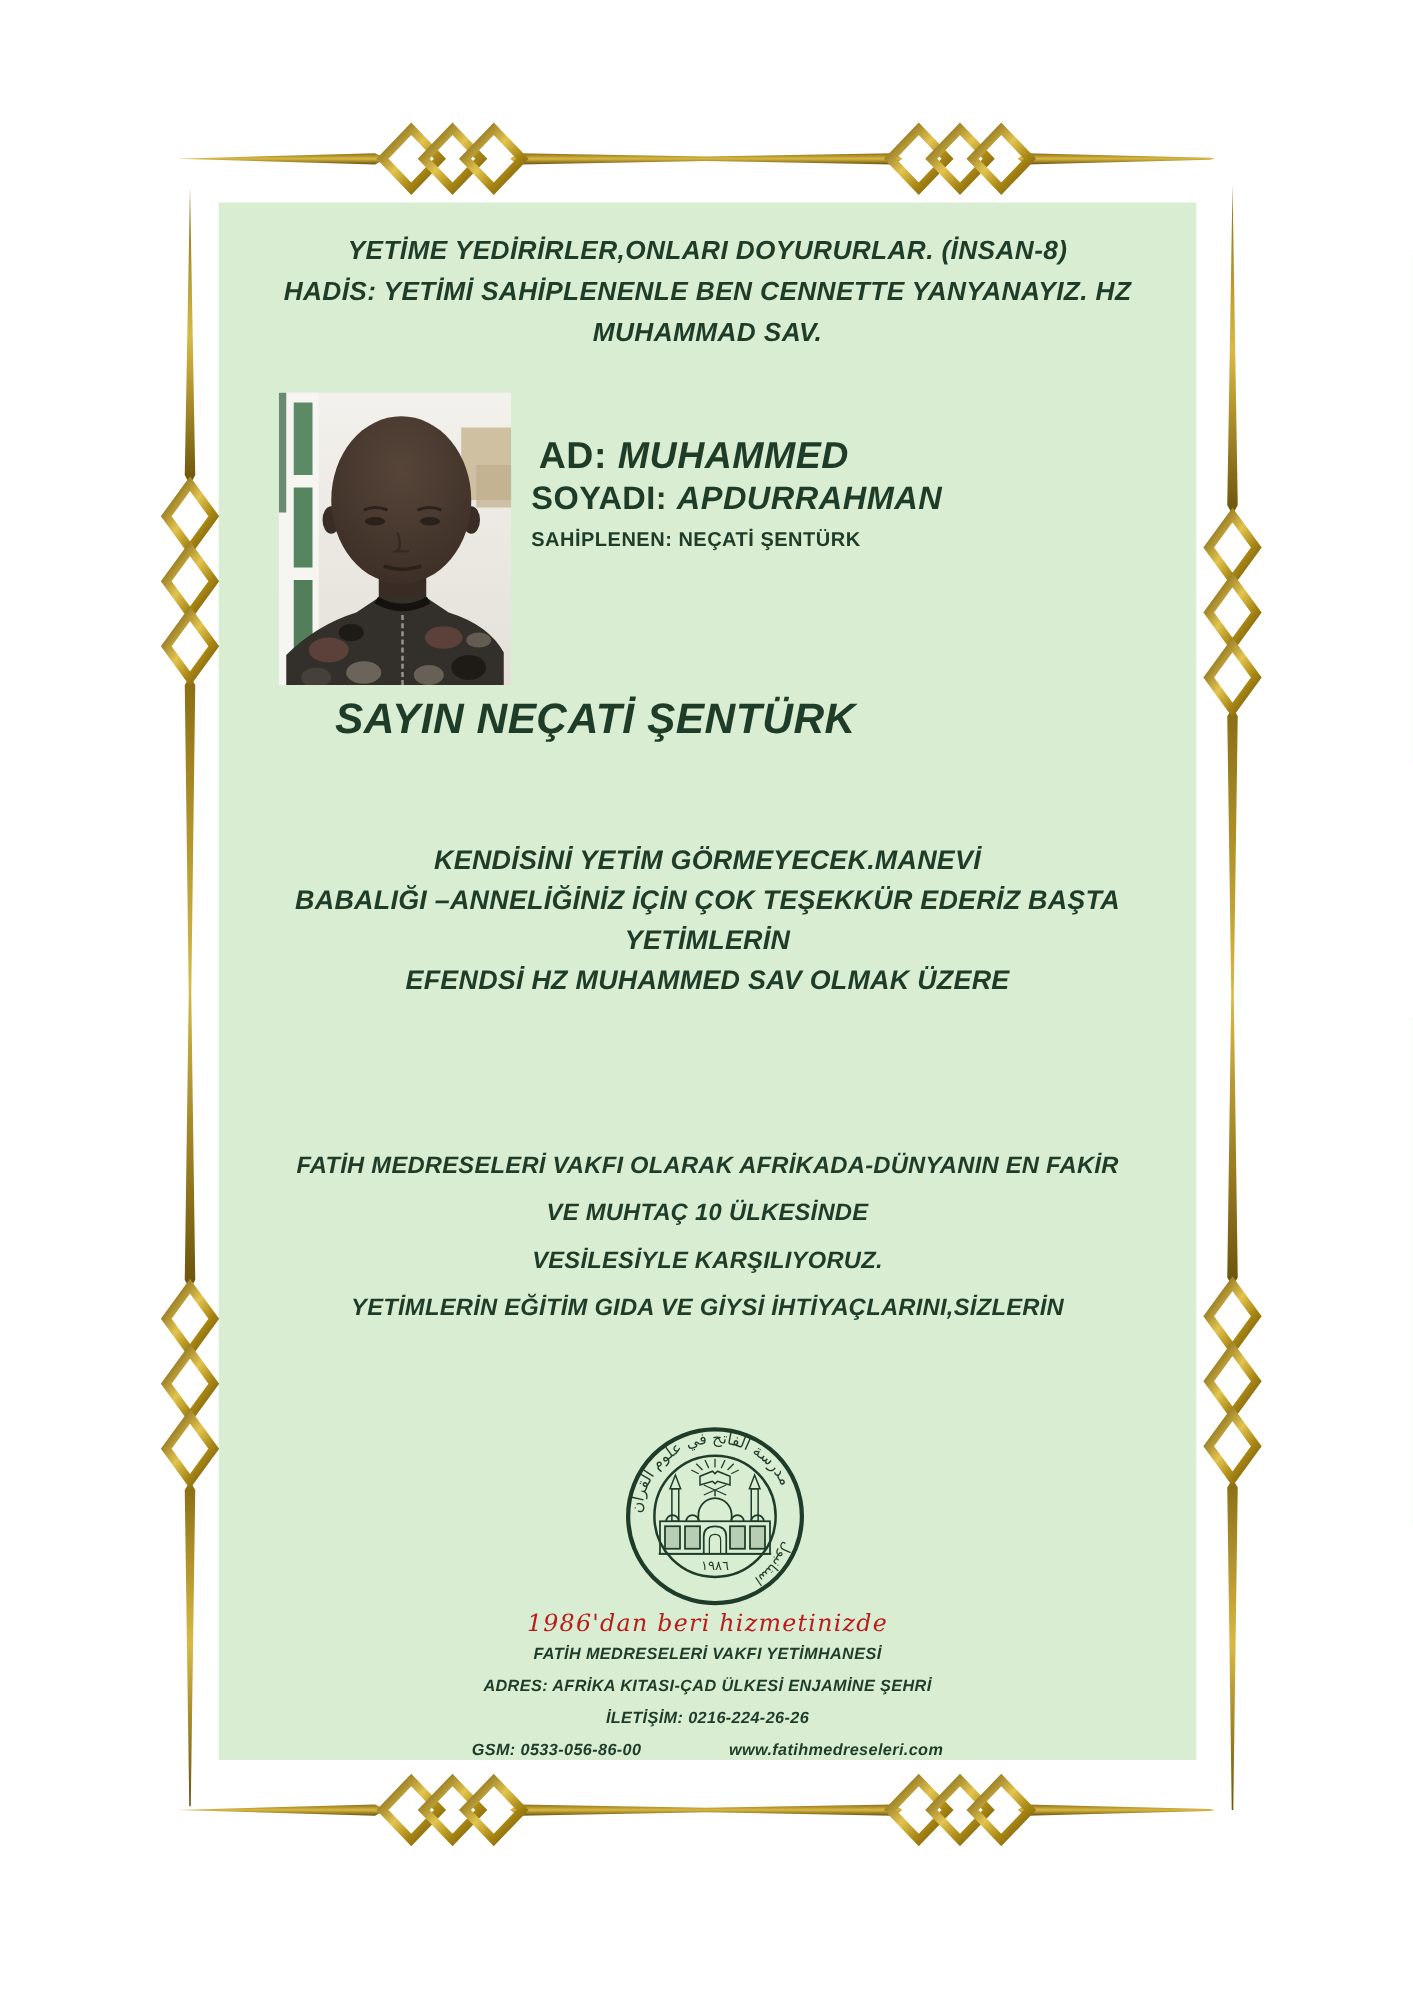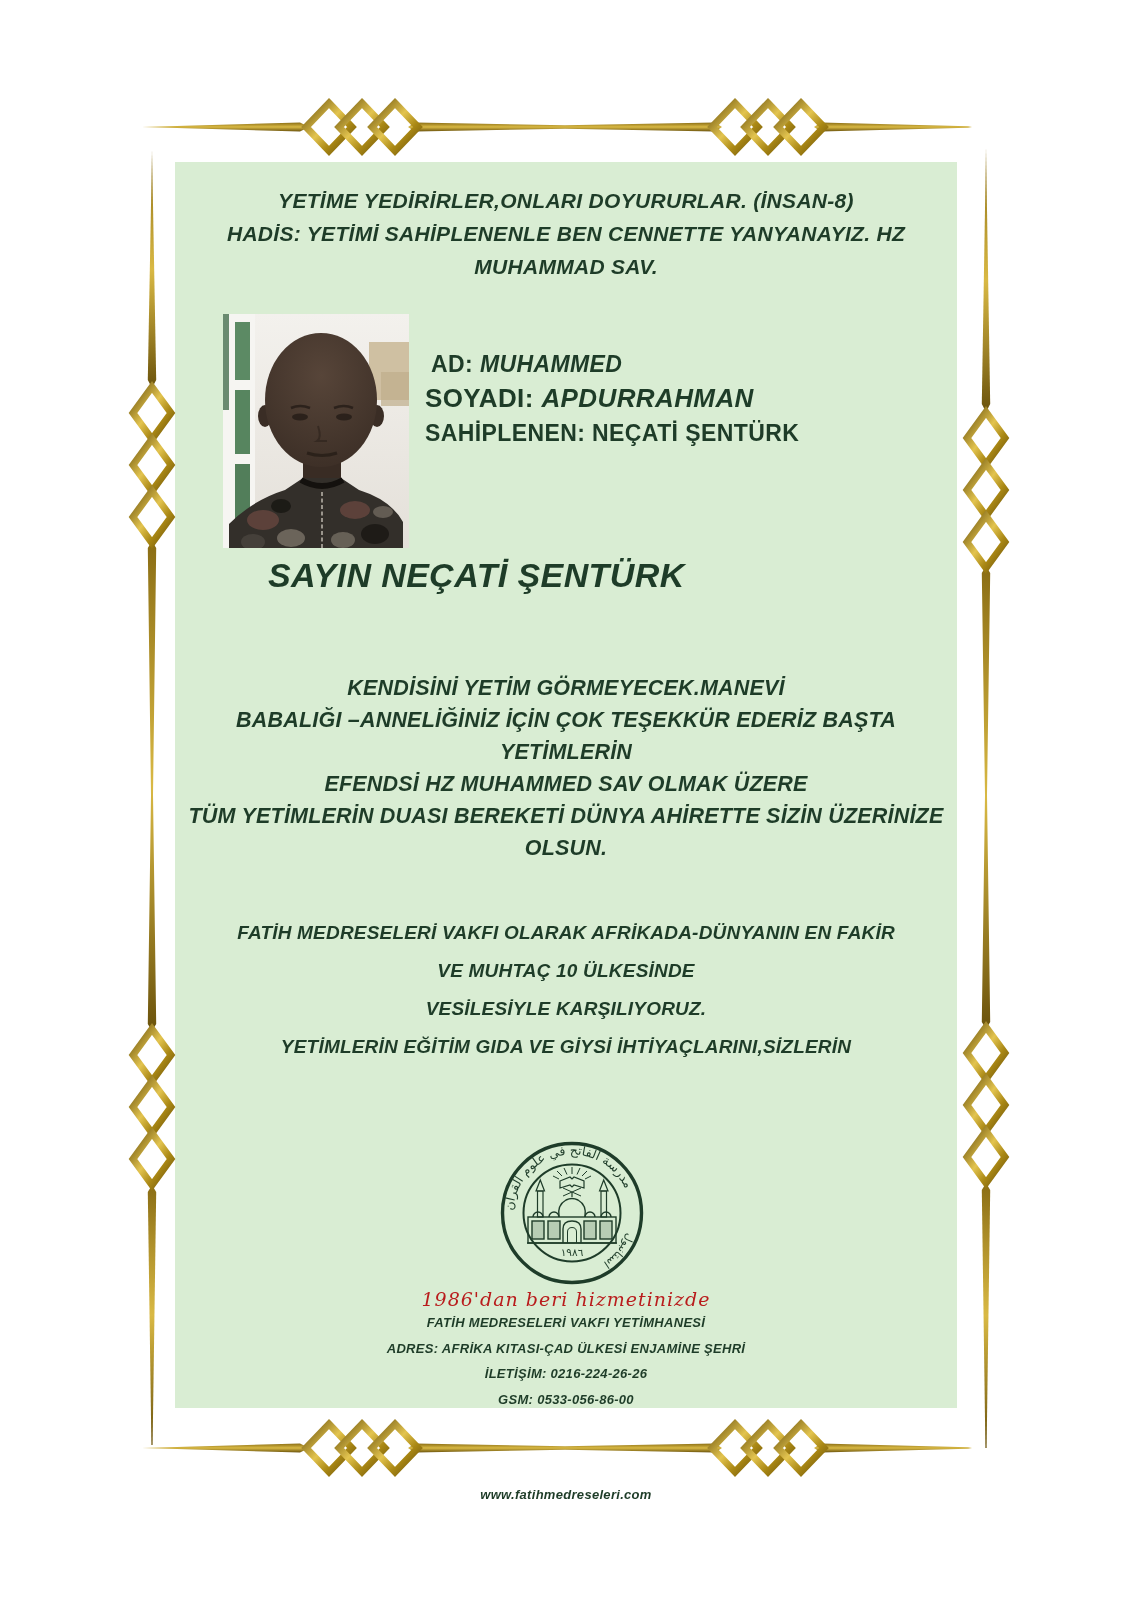--- a/index.html
+++ b/index.html
@@ -11,23 +11,23 @@
     position:absolute;left:175px;top:162px;width:782px;height:1246px;
     background:#d9edd3;
   }
   .txt{position:absolute;color:#1e3c28;}
   #ayet-block{
     left:195px;top:184px;width:742px;text-align:center;
     font-style:italic;font-weight:700;font-size:21px;line-height:33px;letter-spacing:.3px;
   }
   #names-block{left:425px;top:348px;width:420px;}
   .name-row{font-weight:700;letter-spacing:.4px;}
-  #row-ad{font-size:23px;line-height:33px;padding-left:6px;}
+  #row-ad{font-size:30px;line-height:33px;padding-left:6px;}
   #row-soyadi{font-size:26px;line-height:35px;}
-  #row-sahiplenen{font-size:23px;line-height:34px;}
+  #row-sahiplenen{font-size:16px;line-height:34px;}
   .name-value-italic{font-style:italic;}
   #salutation{
     left:268px;top:556px;width:500px;
     font-style:italic;font-weight:700;font-size:34px;letter-spacing:.4px;
   }
   #thanks-block{
     left:185px;top:672px;width:762px;text-align:center;
     font-style:italic;font-weight:700;font-size:21.5px;line-height:32px;letter-spacing:.2px;
   }
   #mission-block{
@@ -35,21 +35,21 @@
     font-style:italic;font-weight:700;font-size:19px;line-height:38px;letter-spacing:.2px;
   }
   #photo-wrap{position:absolute;left:223px;top:314px;width:186px;height:234px;}
   #logo-wrap{position:absolute;left:497px;top:1140px;width:150px;height:146px;}
   #footer-block{left:175px;top:1288px;width:782px;text-align:center;}
   #footer-tagline{
     font-family:"DejaVu Serif",serif;font-style:italic;font-size:19px;line-height:22px;
     color:#b91c1c;letter-spacing:1px;
   }
   .footer-line{font-style:italic;font-weight:700;font-size:13px;line-height:25.5px;letter-spacing:.3px;}
-  #footer-gsm-row{display:flex;justify-content:center;gap:70px;flex-direction:column;}
+  #footer-gsm-row{display:flex;justify-content:center;gap:70px;}
   #border-svg{position:absolute;left:0;top:0;pointer-events:none;}
 </style>
 </head>
 <body>
 
 <div id="page">
 
   <div id="green-panel"></div>
 
   <svg id="border-svg" width="1130" height="1600" viewBox="0 0 1130 1600">
@@ -189,21 +189,20 @@
       <span>NEÇATİ ŞENTÜRK</span>
     </div>
   </div>
 
   <div id="salutation" class="txt">SAYIN NEÇATİ ŞENTÜRK</div>
 
   <div id="thanks-block" class="txt">
     <div>KENDİSİNİ YETİM GÖRMEYECEK.MANEVİ</div>
     <div>BABALIĞI –ANNELİĞİNİZ İÇİN ÇOK TEŞEKKÜR EDERİZ  BAŞTA YETİMLERİN</div>
     <div>EFENDSİ HZ MUHAMMED SAV OLMAK ÜZERE</div>
-    <div>TÜM YETİMLERİN DUASI BEREKETİ DÜNYA AHİRETTE SİZİN ÜZERİNİZE OLSUN.</div>
   </div>
 
   <div id="mission-block" class="txt">
     <div>FATİH MEDRESELERİ VAKFI OLARAK AFRİKADA-DÜNYANIN EN FAKİR</div>
     <div>VE MUHTAÇ 10 ÜLKESİNDE</div>
     <div>VESİLESİYLE KARŞILIYORUZ.</div>
     <div>YETİMLERİN EĞİTİM GIDA VE GİYSİ İHTİYAÇLARINI,SİZLERİN</div>
   </div>
 
   <div id="logo-wrap">

